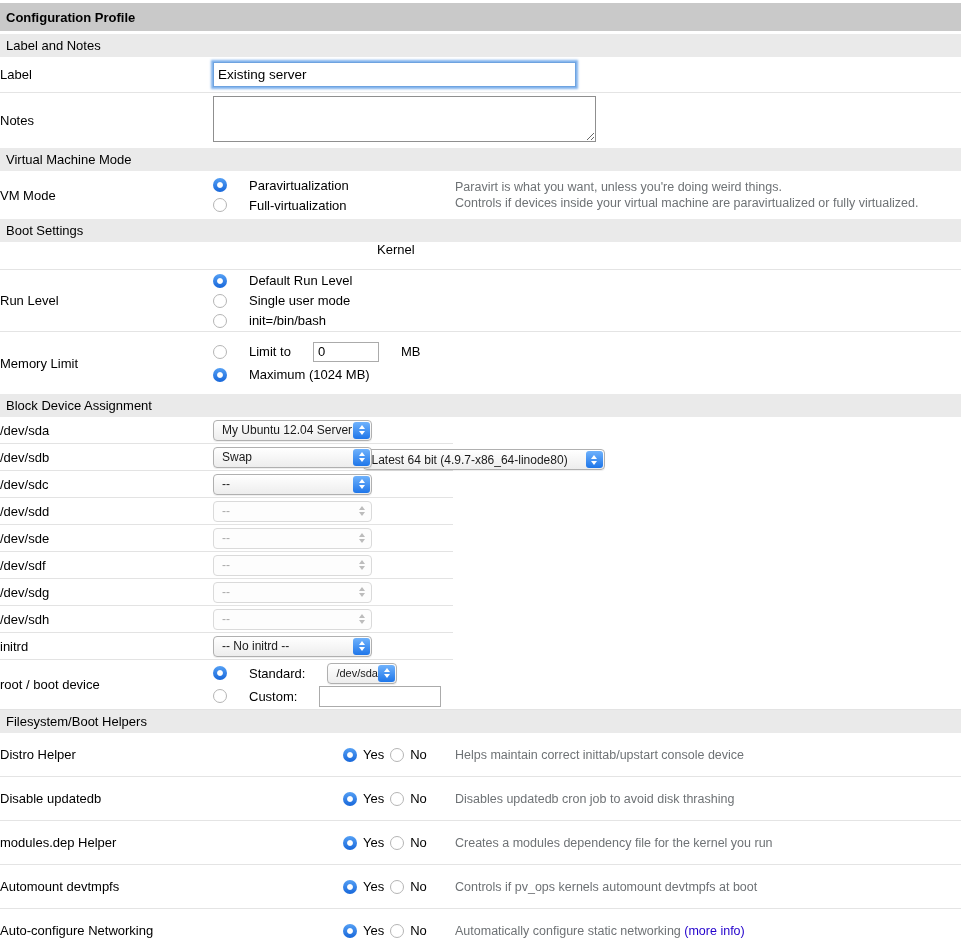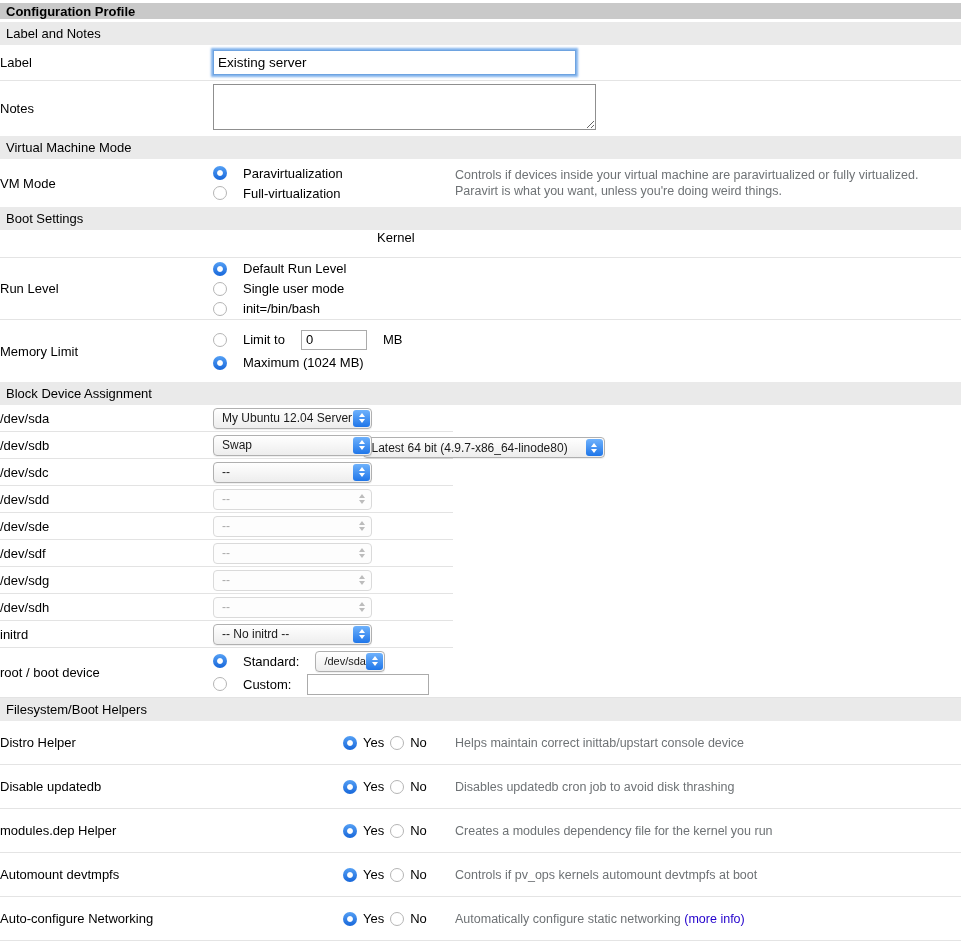--- a/index.html
+++ b/index.html
@@ -3,21 +3,21 @@
 <meta charset="utf-8">
 <style>
   * { margin:0; padding:0; box-sizing:border-box; }
   html,body { background:#fff; }
   body {
     width:961px; height:944px; overflow:hidden;
     font-family:"Liberation Sans","DejaVu Sans",sans-serif;
     font-size:13px; color:#000; padding-top:3px;
   }
   .hdr-bar {
-    height:16px; background:#c9c9c9; display:flex; align-items:center;
+    height:28px; background:#c9c9c9; display:flex; align-items:center;
     padding-left:6px; font-weight:bold; font-size:13px; margin-bottom:3px;
   }
   .sec-bar {
     height:23px; background:#eaeaea; display:flex; align-items:center;
     padding-left:6px; font-size:13px;
   }
   .row { display:flex; align-items:center; }
   .row.bordered { border-bottom:1px solid #e4e4e4; }
   .lbl-col {
     width:207px; flex:0 0 207px; text-align:left; padding-right:7px;
@@ -49,21 +49,21 @@
   .radio {
     display:inline-block; width:14px; height:14px; border-radius:50%;
     background:#fff; border:1px solid #b5b5b5; flex:0 0 14px;
   }
   .radio.on {
     border:none;
     background:
       radial-gradient(circle at 50% 50%, #fff 0 2.4px, rgba(255,255,255,0) 3.4px),
       linear-gradient(#55a0f5,#1767da);
   }
-  .opt { display:flex; align-items:center; gap:16px; height:20px; font-size:13px; }
+  .opt { display:flex; align-items:center; gap:22px; height:20px; font-size:13px; }
   .opt-stack { display:flex; flex-direction:column; justify-content:center; }
   .inline-gap { display:flex; align-items:center; gap:6px; }
 
   
   .sel {
     display:flex; align-items:center; height:21px; border:1px solid #b0b0b0;
     border-radius:4px; background:linear-gradient(#ffffff,#ededed);
     padding-left:8px; font-size:12px; color:#1a1a1a;
     box-shadow:0 1px 1px rgba(0,0,0,.07); cursor:default;
   }
@@ -136,22 +136,22 @@
     <div class="opt">
       <span class="radio on"></span>
       <span>Paravirtualization</span>
     </div>
     <div class="opt">
       <span class="radio"></span>
       <span>Full-virtualization</span>
     </div>
   </div>
   <div class="help-col">
+    <div>Paravirt is what you want, unless you're doing weird things.</div>
     <div>Controls if devices inside your virtual machine are paravirtualized or fully virtualized.</div>
-    <div>Paravirt is what you want, unless you're doing weird things.</div>
   </div>
 </div>
 
 <div class="sec-bar">
   <span>Boot Settings</span>
 </div>
 
 <div class="row bordered" id="row-kernel">
   <div class="lbl-col">Kernel</div>
   <div class="field-col auto">

